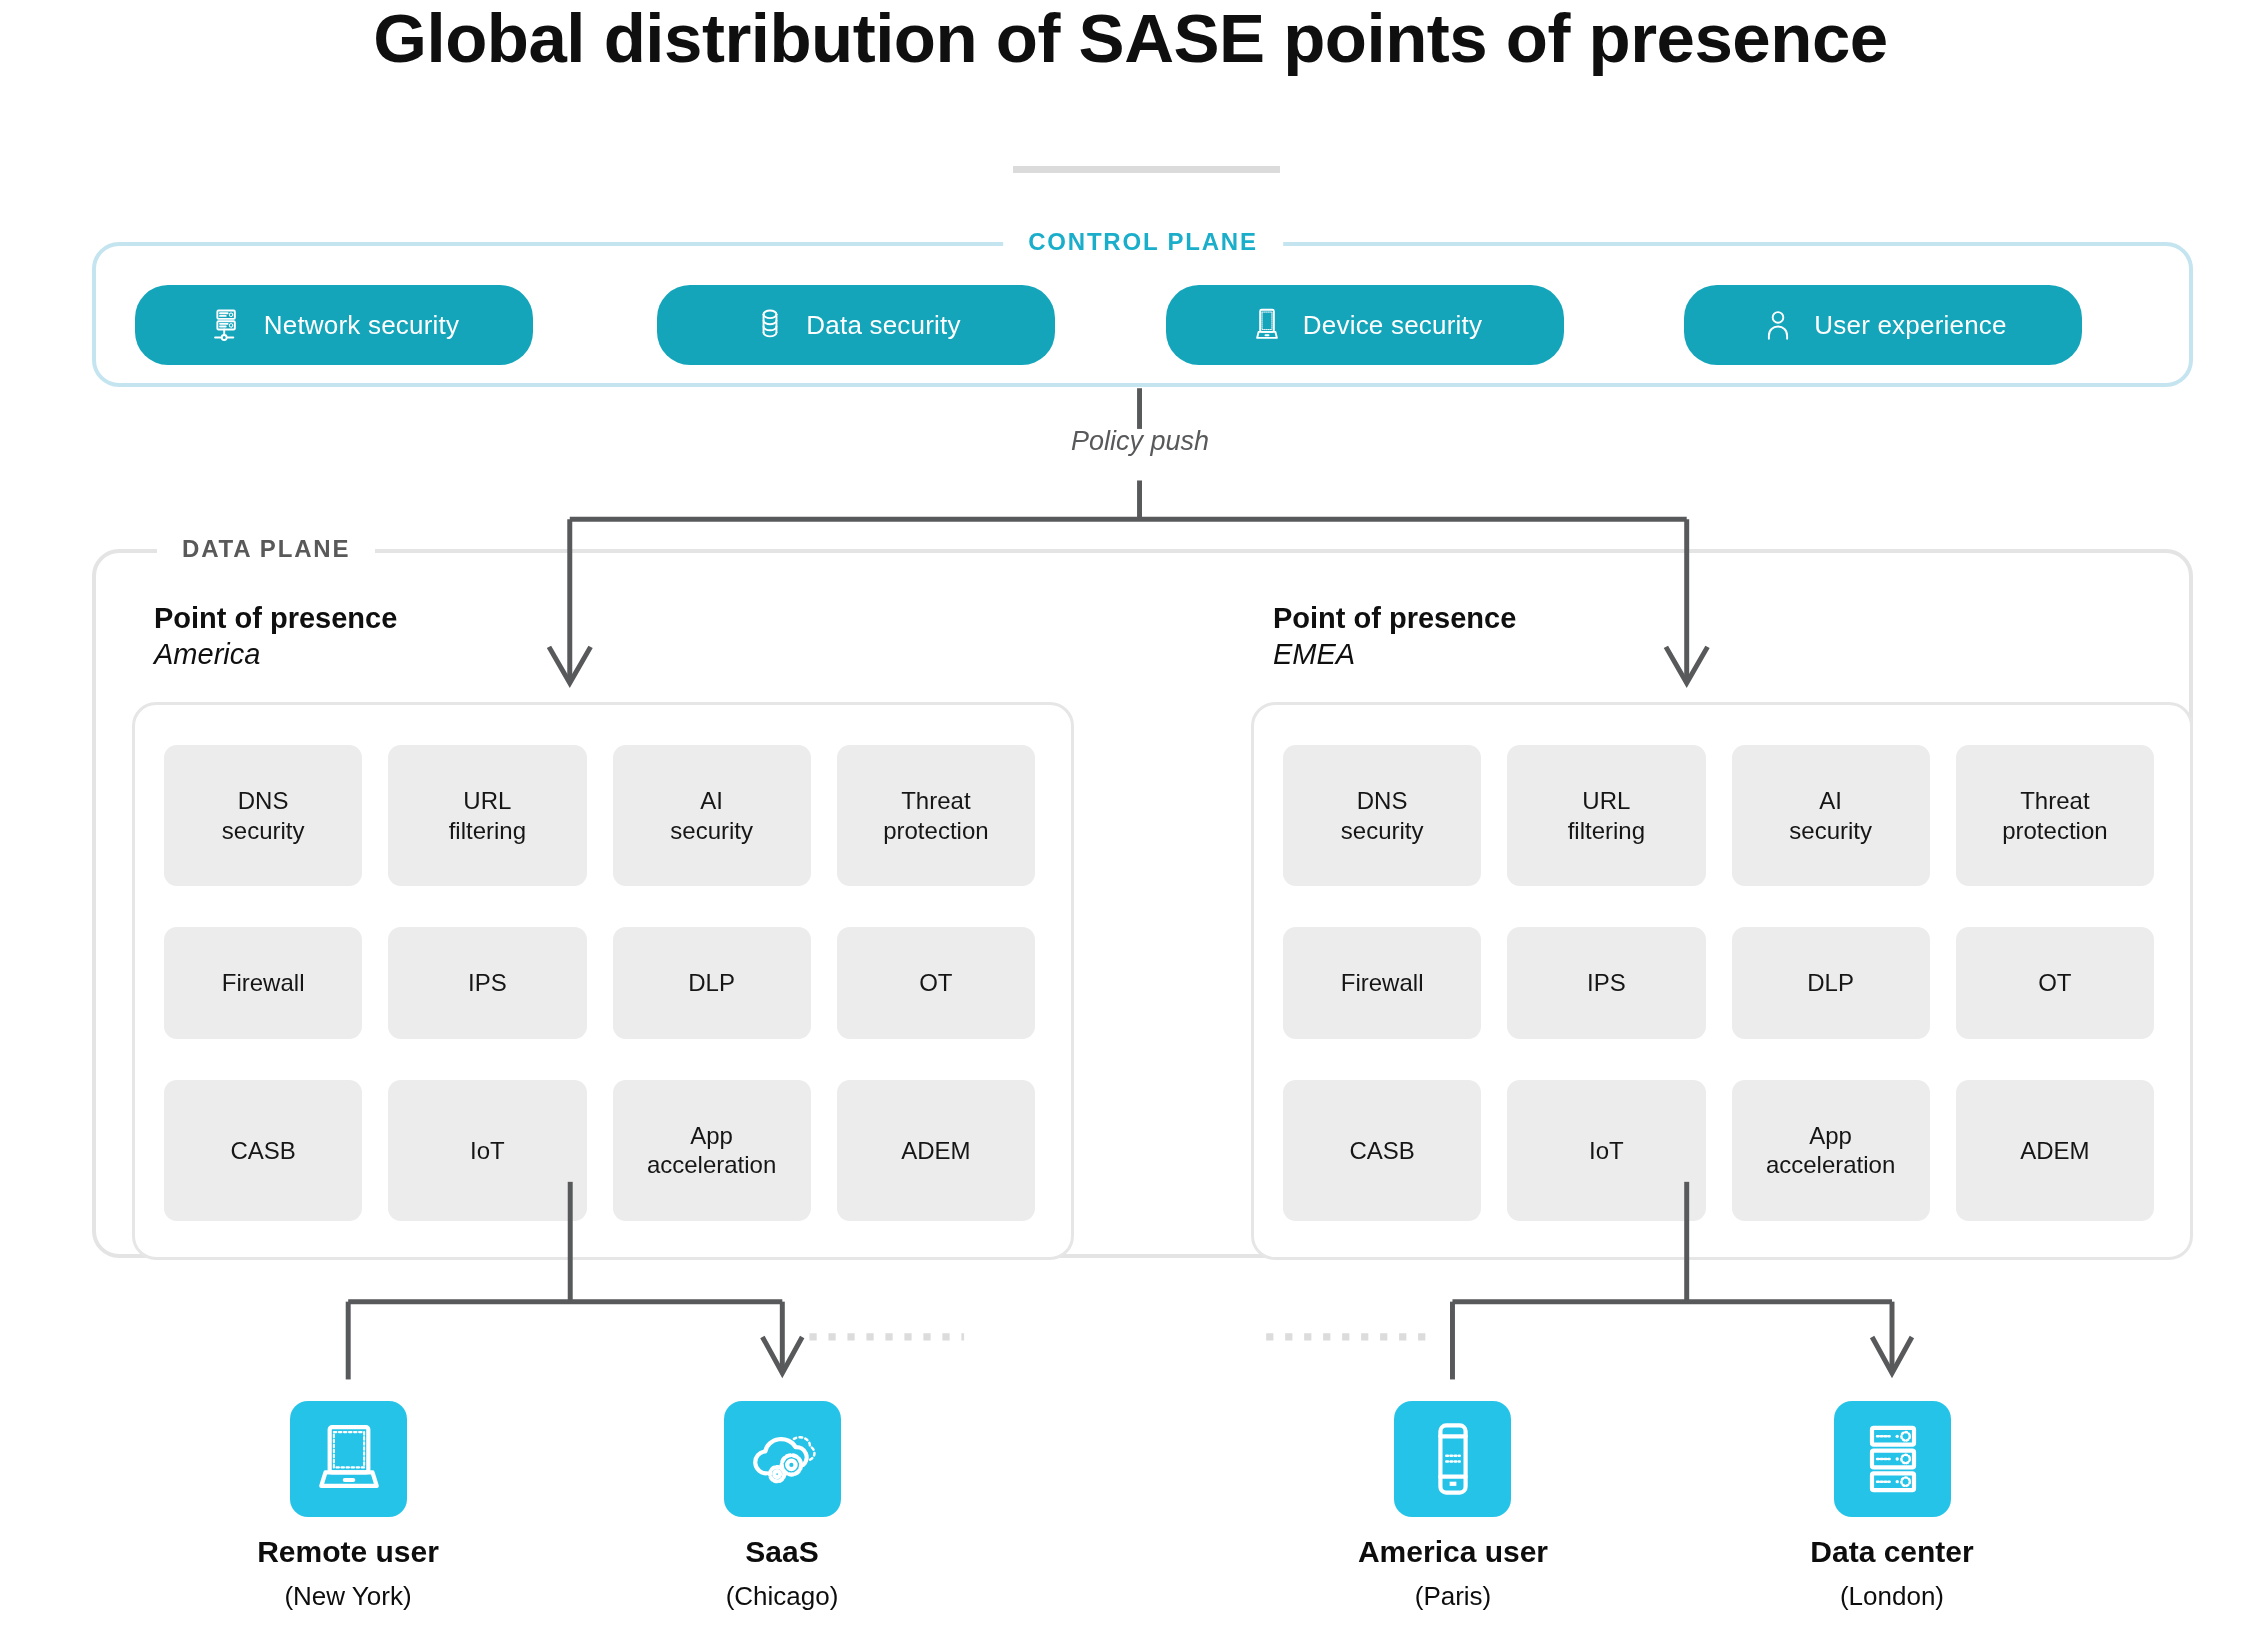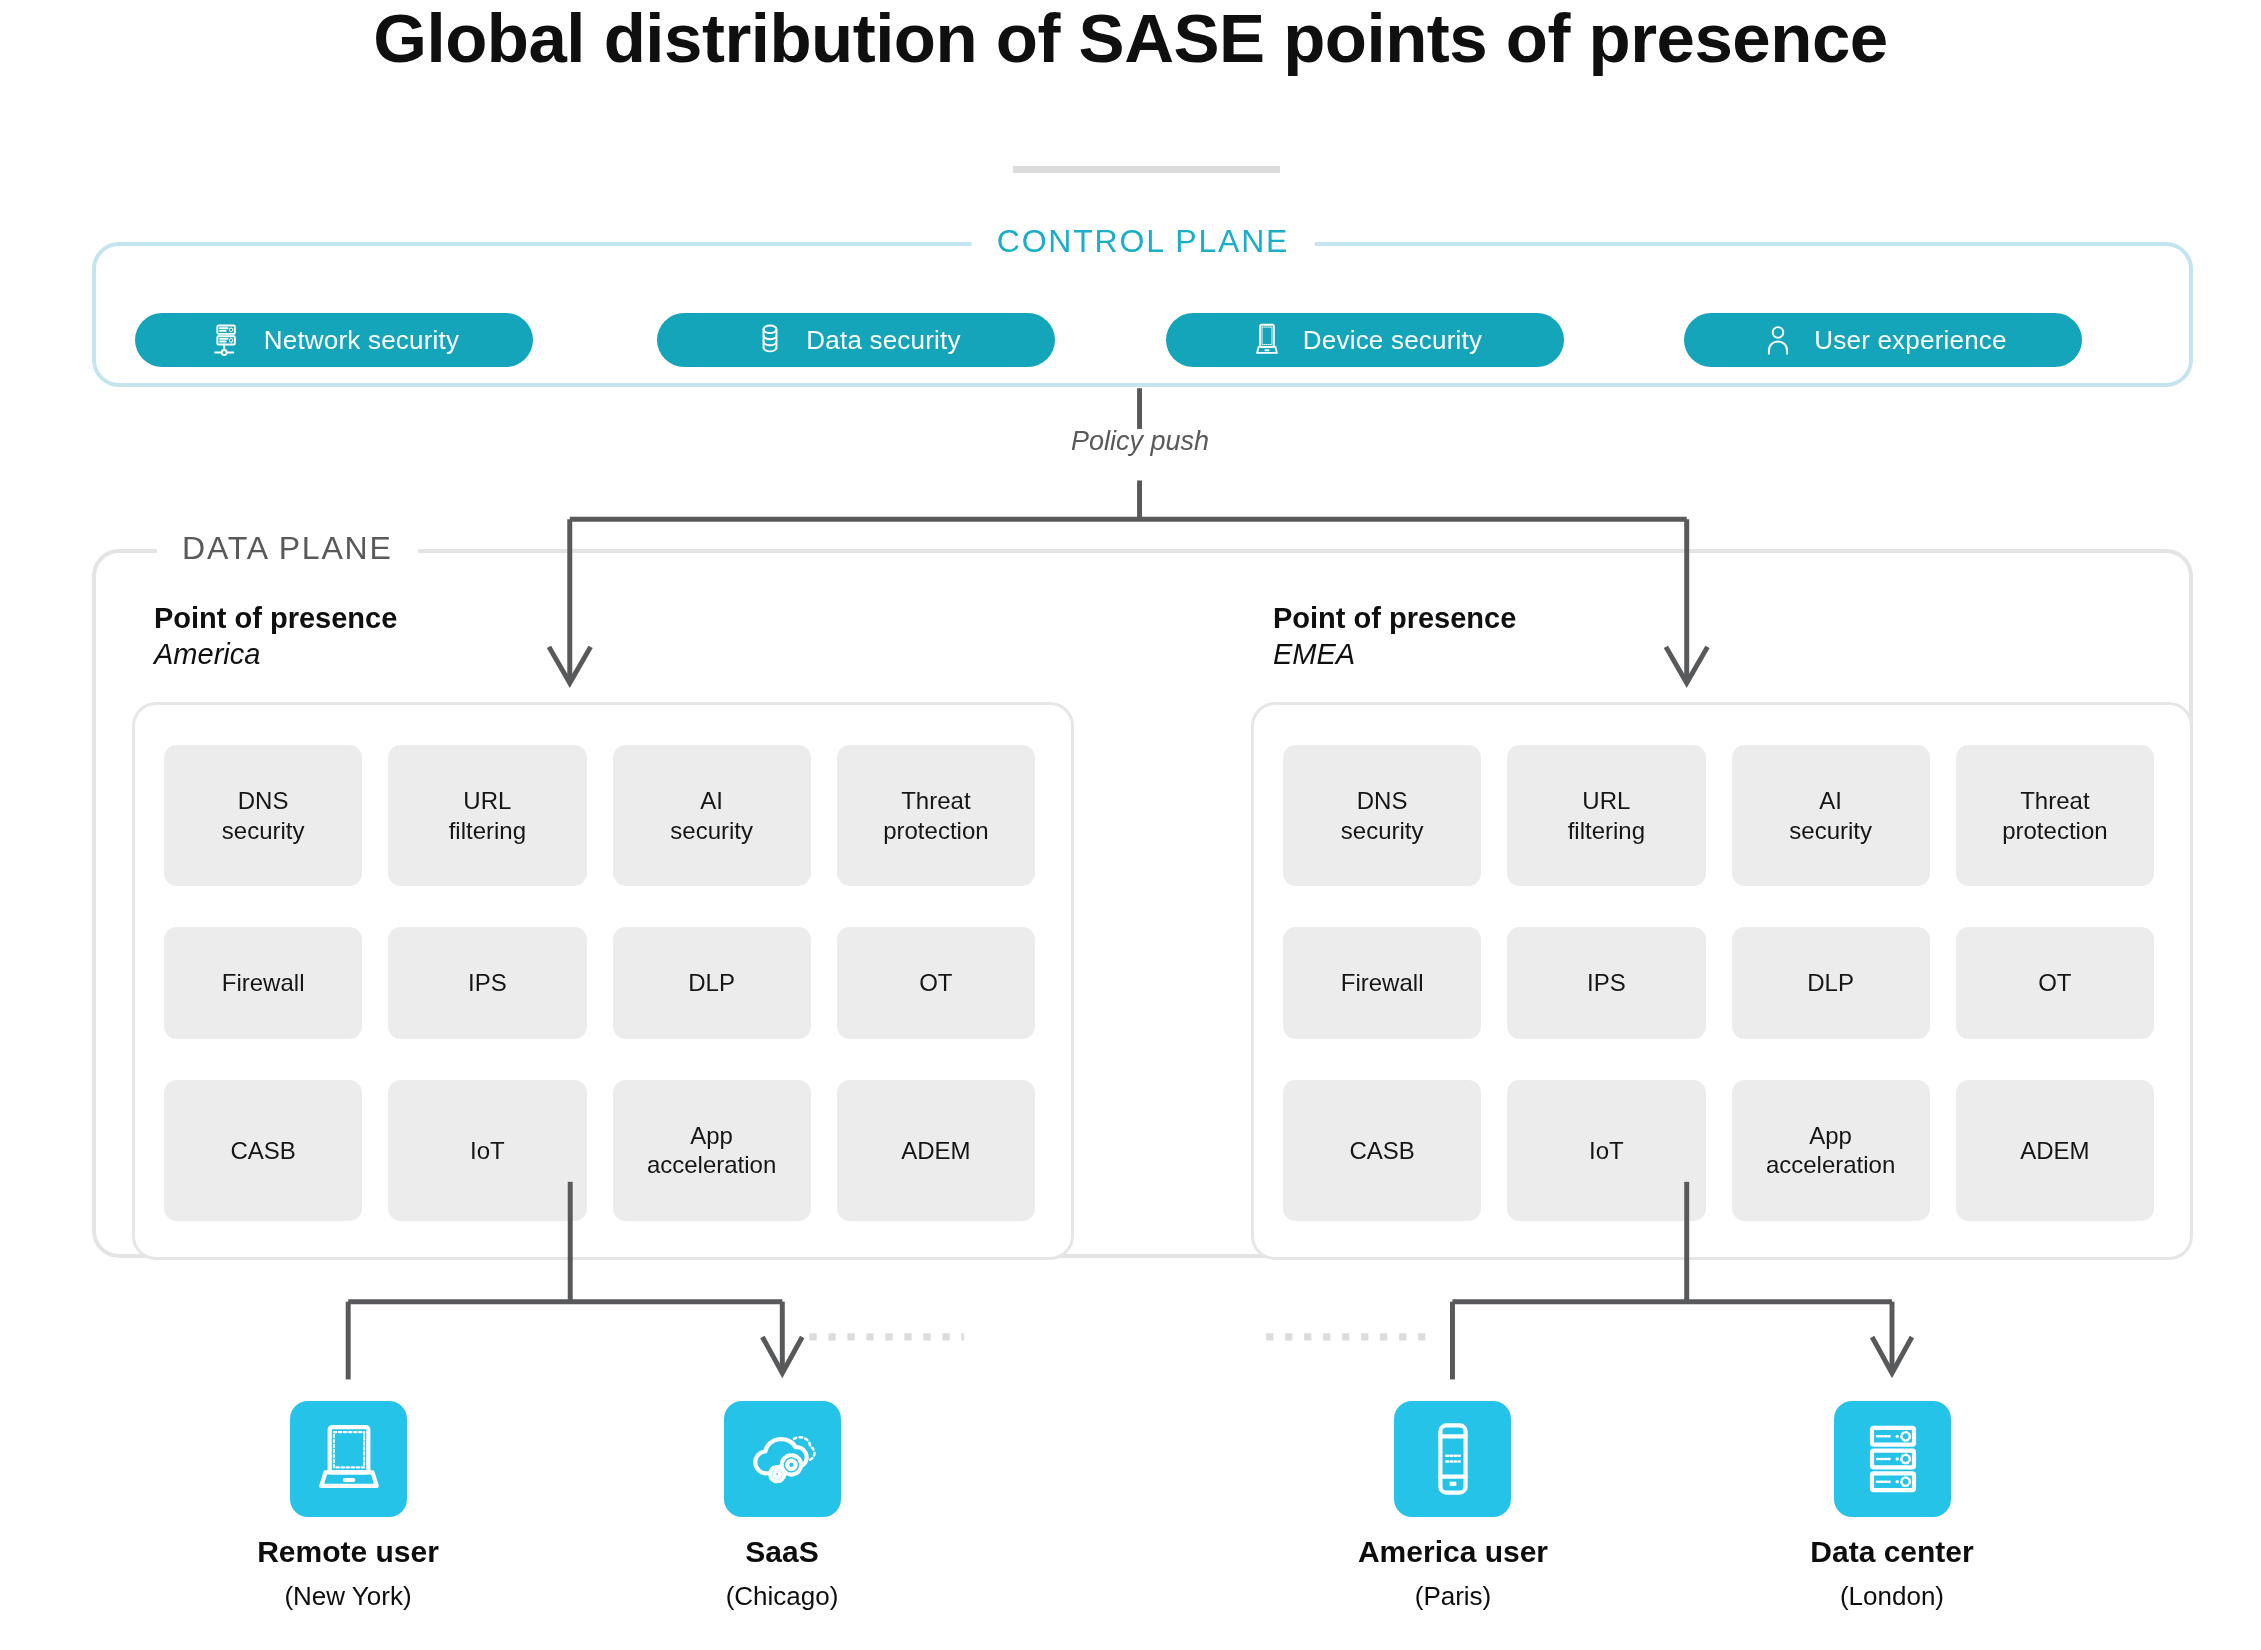--- a/index.html
+++ b/index.html
@@ -8,25 +8,25 @@
     font-family:"Liberation Sans", sans-serif;color:#0f0f0f;
   }
   
   .title{position:absolute;left:0;top:140;width:2261px;text-align:center;
     font-size:69px;font-weight:bold;letter-spacing:-0.5px;color:#0f0f0f;line-height:77px;}
   .title-underline{position:absolute;left:1013px;top:166px;width:267px;height:6.8px;background:#dbdbdb;}
   
   .control-box{position:absolute;left:92px;top:242px;width:2093px;height:137px;
     border:4.5px solid #c4e4f0;border-radius:27px;background:#ffffff;z-index:1;}
   .plane-label{position:absolute;z-index:2;background:#ffffff;padding:0 25px;line-height:37px;
-    font-size:32px;font-weight:normal;letter-spacing:1.8px;white-space:nowrap;}
+    font-size:24px;font-weight:bold;letter-spacing:1.8px;white-space:nowrap;}
   .control-label{left:1143px;top:223px;transform:translateX(-50%);color:#1baecb;}
   .data-label{left:157px;top:530px;color:#595959;}
-  .pill{position:absolute;top:285px;height:54px;border-radius:33px;background:#14a5bb;z-index:3;
-    display:flex;align-items:center;justify-content:center;gap:17px;margin-top:28px;}
+  .pill{position:absolute;top:285px;height:80px;border-radius:33px;background:#14a5bb;z-index:3;
+    display:flex;align-items:center;justify-content:center;gap:17px;}
   .pill span.lbl{font-size:26px;font-weight:500;color:#ffffff;letter-spacing:0.2px;white-space:nowrap;}
   .pill svg{width:38px;height:38px;flex:0 0 auto;}
   .p1{left:135px;width:398px;}
   .p2{left:657px;width:398px;}
   .p3{left:1166px;width:398px;}
   .p4{left:1684px;width:398px;}
   
   .policy-push{position:absolute;left:1140px;top:426px;transform:translateX(-50%);
     font-size:27px;font-style:italic;color:#58595b;white-space:nowrap;z-index:2;}
   

